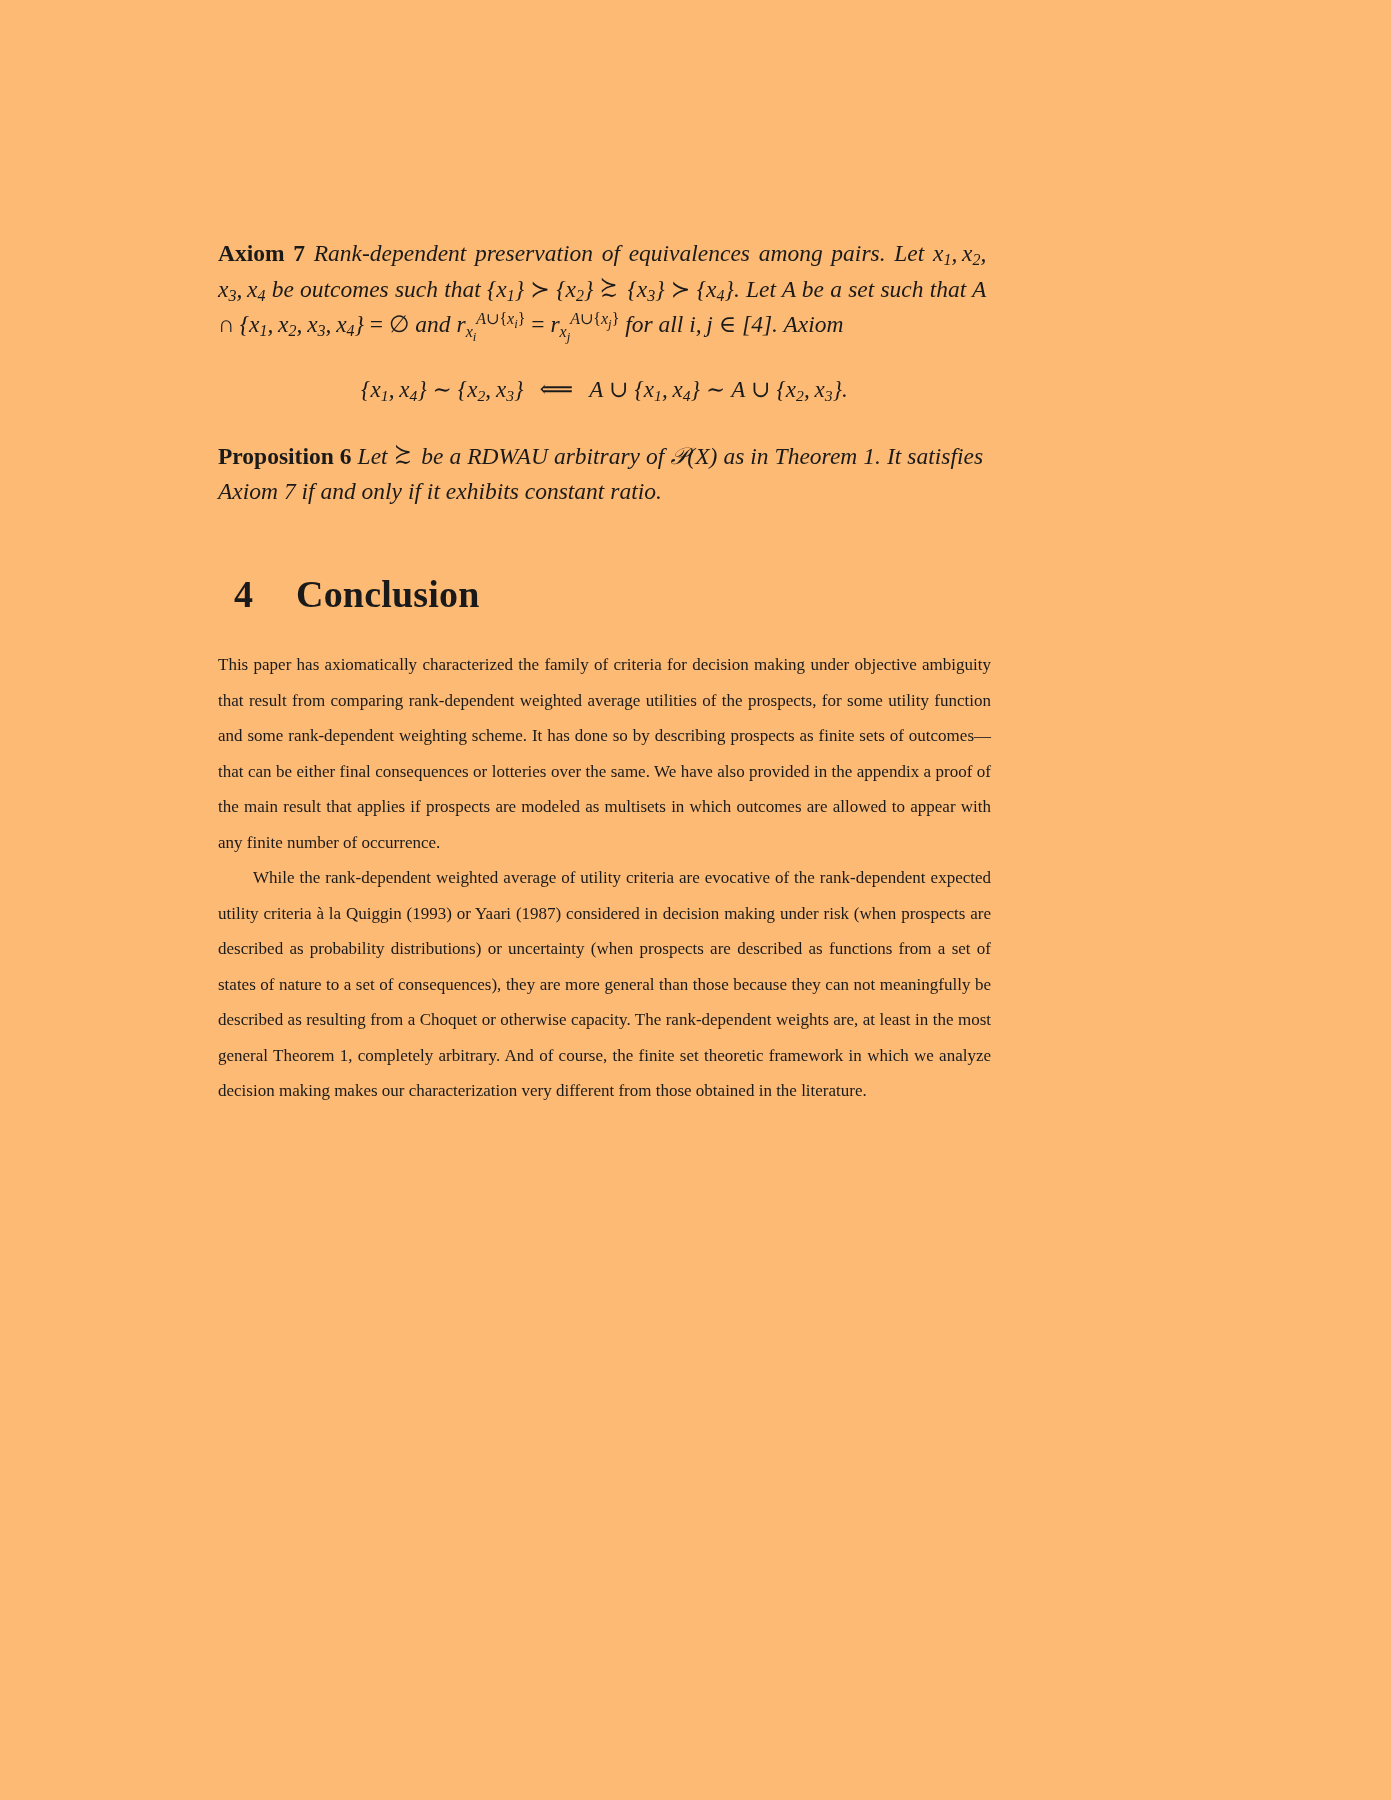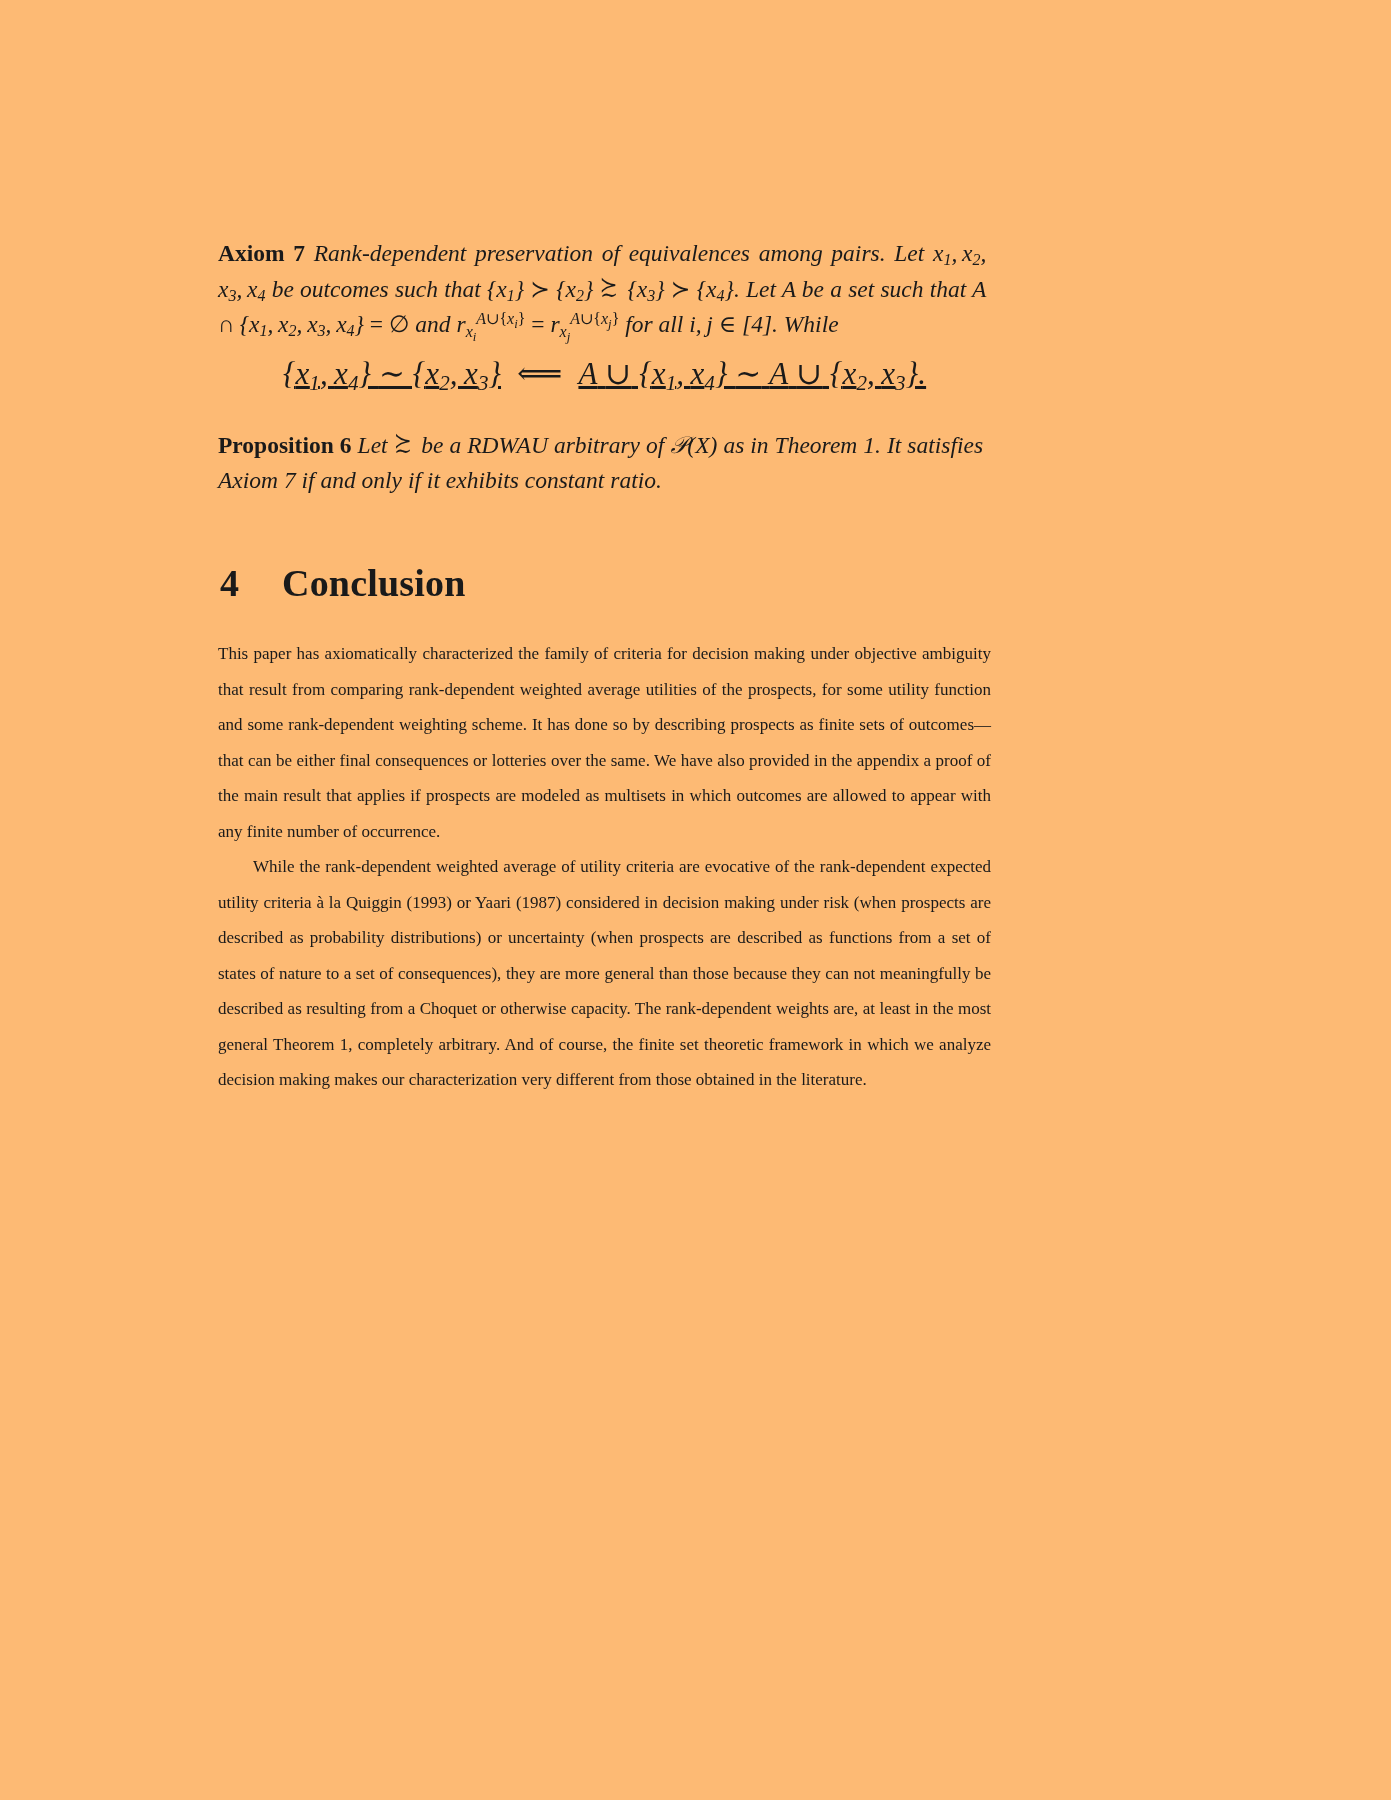--- a/index.html
+++ b/index.html
@@ -74,41 +74,40 @@
     font-style: normal;
   }
 
   
   .axiom-block { margin: 0; }
   .axiom-head { font-weight: bold; font-style: normal; }
 
   
   .display-eq {
     text-align: center;
-    font-size: 31px;
-    margin: 12px 0 0 0;
+    font-size: 23px;
+    margin: 32px 0 0 0;
     padding: 0;
     font-style: italic;
     letter-spacing: 0.1px;
-    text-decoration: underline;
   }
   .iff {
     font-style: normal;
     display: inline-block;
     padding: 0 16px;
     font-size: 1.02em;
   }
 
   
   .prop-block { margin: 36px 8px 0 0; }
   .prop-head { font-weight: bold; font-style: normal; }
 
   
   .section-head {
-    margin: 62px 0 0 2px;
+    margin: 62px 0 0 16px;
     font-size: 38px;
     font-weight: bold;
     font-style: normal;
     line-height: 1.16;
     letter-spacing: 0.2px;
   }
   .section-head .num { display: inline-block; min-width: 62px; }
 
   
   .body-para {
@@ -147,21 +146,21 @@
       <span>be outcomes such that</span>
       <span class="math">{<i>x</i><sub>1</sub>}&nbsp;<span class="up">≻</span>&nbsp;{<i>x</i><sub>2</sub>}&nbsp;<span class="succsim"><span class="a">≻</span><span class="b">∼</span></span>&nbsp;{<i>x</i><sub>3</sub>}&nbsp;<span class="up">≻</span>&nbsp;{<i>x</i><sub>4</sub>}.</span>
       <span>Let</span>
       <span class="math">A</span>
       <span>be a set such that</span>
       <span class="math"><i>A</i> <span class="up">∩</span> {<i>x</i><sub>1</sub>, <i>x</i><sub>2</sub>, <i>x</i><sub>3</sub>, <i>x</i><sub>4</sub>}&nbsp;<span class="up">=</span>&nbsp;<span class="up">∅</span></span>
       <span>and</span>
       <span class="math"><i>r</i><sub><i>x</i><sub>i</sub></sub><sup><span class="up"><i>A</i>∪{<i>x</i><sub>i</sub>}</span></sup>&nbsp;<span class="up">=</span>&nbsp;<i>r</i><sub><i>x</i><sub>j</sub></sub><sup><span class="up"><i>A</i>∪{<i>x</i><sub>j</sub>}</span></sup></span>
       <span>for all</span>
       <span class="math"><i>i</i>, <i>j</i>&nbsp;<span class="up">∈</span>&nbsp;[4].</span>
-      <span>While</span>
+      <span>Axiom</span>
     </div>
 
     <div class="display-eq">
       <span class="math">{<i>x</i><sub>1</sub>, <i>x</i><sub>4</sub>}&nbsp;<span class="up">∼</span>&nbsp;{<i>x</i><sub>2</sub>, <i>x</i><sub>3</sub>}</span><span class="iff">⟸</span><span class="math"><i>A</i>&nbsp;<span class="up">∪</span>&nbsp;{<i>x</i><sub>1</sub>, <i>x</i><sub>4</sub>}&nbsp;<span class="up">∼</span>&nbsp;<i>A</i>&nbsp;<span class="up">∪</span>&nbsp;{<i>x</i><sub>2</sub>, <i>x</i><sub>3</sub>}.</span>
     </div>
 
     <div class="blk prop-block ital">
       <span class="prop-head">Proposition 6</span><span class="up">&nbsp;</span><span>Let</span>
       <span class="succsim"><span class="a">≻</span><span class="b">∼</span></span>
       <span>be a RDWAU arbitrary of</span>

